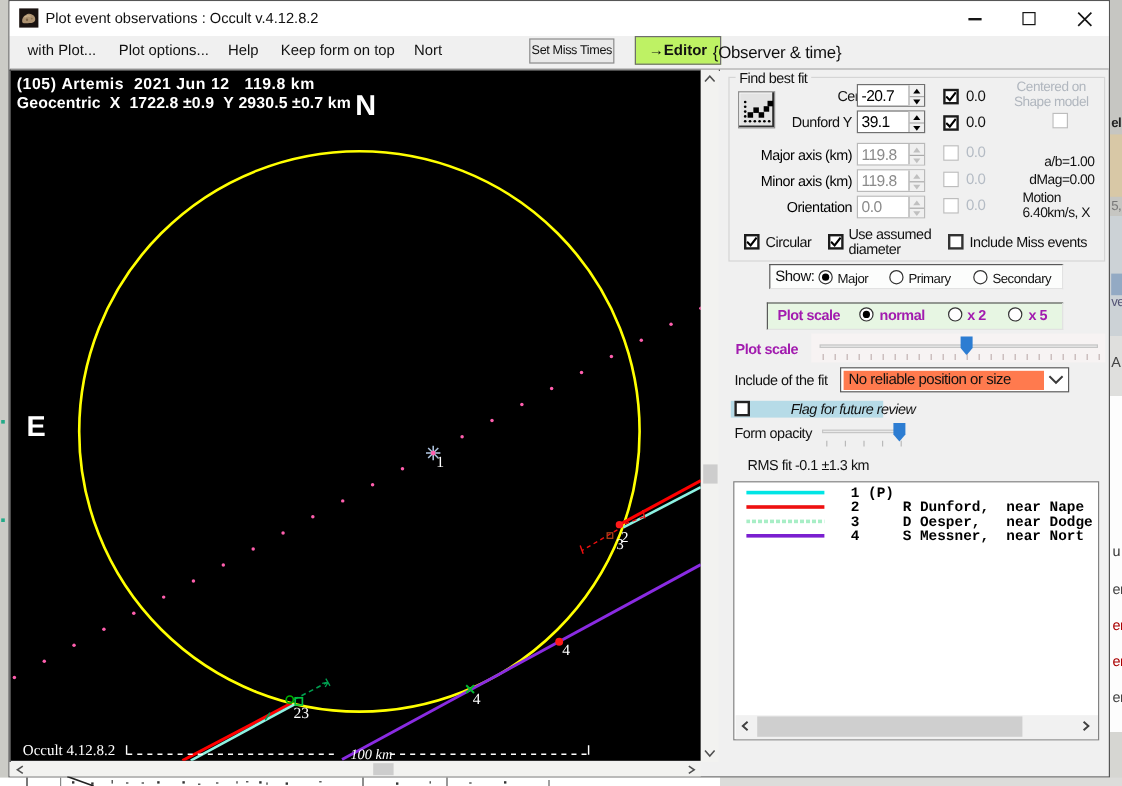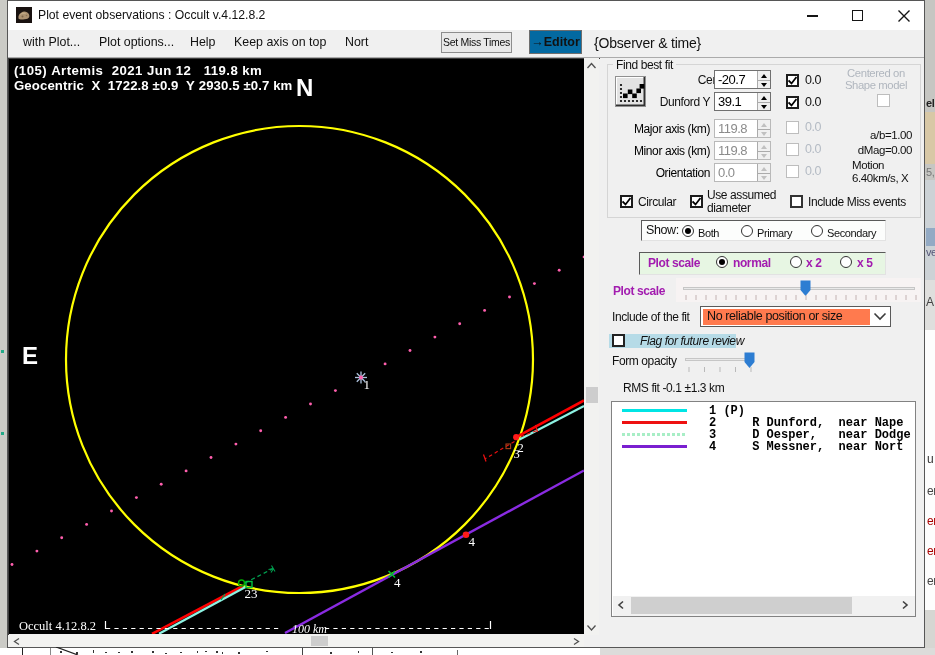--- a/index.html
+++ b/index.html
@@ -43,24 +43,24 @@
 <div class="a" style="left:807px;top:15px;width:11px;height:1.6px;background:#151515"></div>
 <div class="a" style="left:852px;top:10px;width:11px;height:11px;border:1.4px solid #151515"></div>
 <svg class="a" style="left:897px;top:9px" width="14" height="14">
     <path d="M1.5 1.5 L12.5 12.5 M12.5 1.5 L1.5 12.5" stroke="#151515" stroke-width="1.4"></path>
   </svg>
 
 <div class="a" style="left:8px;top:30px;width:916px;height:28px;background:#f0f0f0"></div>
 <div class="a t" style="left:23px;top:36px;font-size:12.4px;letter-spacing:0">with Plot...</div>
 <div class="a t" style="left:99px;top:36px;font-size:12.4px;letter-spacing:0">Plot options...</div>
 <div class="a t" style="left:190px;top:36px;font-size:12.4px;letter-spacing:0">Help</div>
-<div class="a t" style="left:234px;top:36px;font-size:12.4px;letter-spacing:0">Keep axis on top</div>
+<div class="a t" style="left:234px;top:36px;font-size:12.4px;letter-spacing:0">Keep form on top</div>
 <div class="a t" style="left:345px;top:36px;font-size:12.4px;letter-spacing:0">Nort</div>
 <div class="a" style="left:441px;top:32px;width:71px;height:21px;border:1px solid #8d8d8d;background:#e9e9e9;font-size:10.5px;letter-spacing:-0.3px;white-space:nowrap;text-align:center;line-height:19px;color:#111">Set Miss Times</div>
-<div class="a" style="left:529px;top:30px;width:53px;height:24px;border:1px solid #6e6e6e;background:#0369a1;font-size:12.5px;font-weight:bold;text-align:center;line-height:22px;color:#111">→Editor</div>
+<div class="a" style="left:529px;top:30px;width:72px;height:24px;border:1px solid #6e6e6e;background:#bef264;font-size:12.5px;font-weight:bold;text-align:center;line-height:22px;color:#111">→Editor</div>
 <div class="a t" style="left:594px;top:37px;font-size:14px;letter-spacing:-0.2px">{Observer &amp; time}</div>
 <div class="a" style="left:8px;top:57px;width:916px;height:1px;background:#ababab"></div>
 
 <div class="a" style="left:8px;top:58px;width:592px;height:1px;background:#3c3c3c"></div>
 <div class="a" style="left:8px;top:58px;width:1px;height:577px;background:#3c3c3c"></div>
 <div class="a" style="left:9px;top:59px;width:575px;height:575px;background:#000">
 <svg width="575" height="575" viewBox="0 0 575 575" font-family="Liberation Serif, serif">
 <circle cx="290.5" cy="300.5" r="233.5" fill="none" stroke="#ffff00" stroke-width="2.2"></circle>
 <g fill="#ff5fae">
 <circle cx="3" cy="505.5" r="1.45"></circle>
@@ -272,21 +272,21 @@
     </svg>
   </div>
 <div class="a t" style="left:707px;top:189px;line-height:12.5px">Use assumed
 diameter</div>
 <div class="cb" style="left:790px;top:195px;border-color:#333"></div>
 <div class="a t" style="left:808px;top:196px">Include Miss events</div>
 
 <div class="a" style="left:641px;top:220px;width:245px;height:21px;background:#fcfdfc;border-top:1px solid #5a5a5a;border-left:1px solid #5a5a5a;border-right:1px solid #e2e2e2;border-bottom:1px solid #e2e2e2"></div>
 <div class="a t" style="left:646px;top:224px;font-size:12.5px">Show:</div>
 <div class="radio on" style="left:682px;top:225px"></div>
-<div class="a t" style="left:698px;top:227px;font-size:11px">Both</div>
+<div class="a t" style="left:698px;top:227px;font-size:11px">Major</div>
 <div class="radio" style="left:741px;top:225px"></div>
 <div class="a t" style="left:757px;top:227px;font-size:11px">Primary</div>
 <div class="radio" style="left:811px;top:225px"></div>
 <div class="a t" style="left:827px;top:227px;font-size:11px">Secondary</div>
 
 <div class="a" style="left:639px;top:252px;width:247px;height:23px;background:#e7f6e3;border-top:1px solid #5a5a5a;border-left:1px solid #5a5a5a;border-right:1px solid #e2e2e2;border-bottom:1px solid #e2e2e2"></div>
 <div class="a t maroon" style="left:648px;top:257px">Plot scale</div>
 <div class="radio on" style="left:716px;top:256px"></div>
 <div class="a t maroon" style="left:733px;top:257px">normal</div>
 <div class="radio" style="left:790px;top:256px"></div>
@@ -332,21 +332,21 @@
 <div class="a t" style="left:612px;top:311px">Include of the fit</div>
 <div class="a" style="left:700px;top:306px;width:191px;height:21px;border:1px solid #5a5a5a;background:#fff"></div>
 <div class="a" style="left:703px;top:308.5px;width:167px;height:16px;background:#ff7a4e"></div>
 <div class="a t" style="left:707px;top:310px;font-size:12.5px">No reliable position or size</div>
 <svg class="a" style="left:873px;top:312px" width="14" height="9">
     <path d="M1.5 1.5 L7 7 L12.5 1.5" fill="none" stroke="#3c3c3c" stroke-width="1.6"></path>
   </svg>
 
 <div class="a" style="left:609px;top:334px;width:127px;height:14px;background:#b6dbe7"></div>
 <div class="cb" style="left:612px;top:334px;border-color:#222"></div>
-<div class="a t" style="left:640px;top:335px;font-style:italic">Flag for future review</div>
+<div class="a t" style="left:659px;top:335px;font-style:italic">Flag for future review</div>
 
 <div class="a t" style="left:612px;top:355px">Form opacity</div>
 <div class="a" style="left:685px;top:357.5px;width:67px;height:3px;background:#e9e9e9;border:1px solid #c6c6c6"></div>
 <svg class="a" style="left:744px;top:352px" width="11" height="17">
     <path d="M0.5 0.5 H10.5 V10 L5.5 16 L0.5 10 Z" fill="#2d7dd2"></path>
   </svg>
 <svg class="a" style="left:687px;top:367px" width="68" height="6">
     <g stroke="#b9b9b9" stroke-width="1">
       <line x1="2" y1="0" x2="2" y2="5"></line>
       <line x1="17.5" y1="0" x2="17.5" y2="5"></line>

